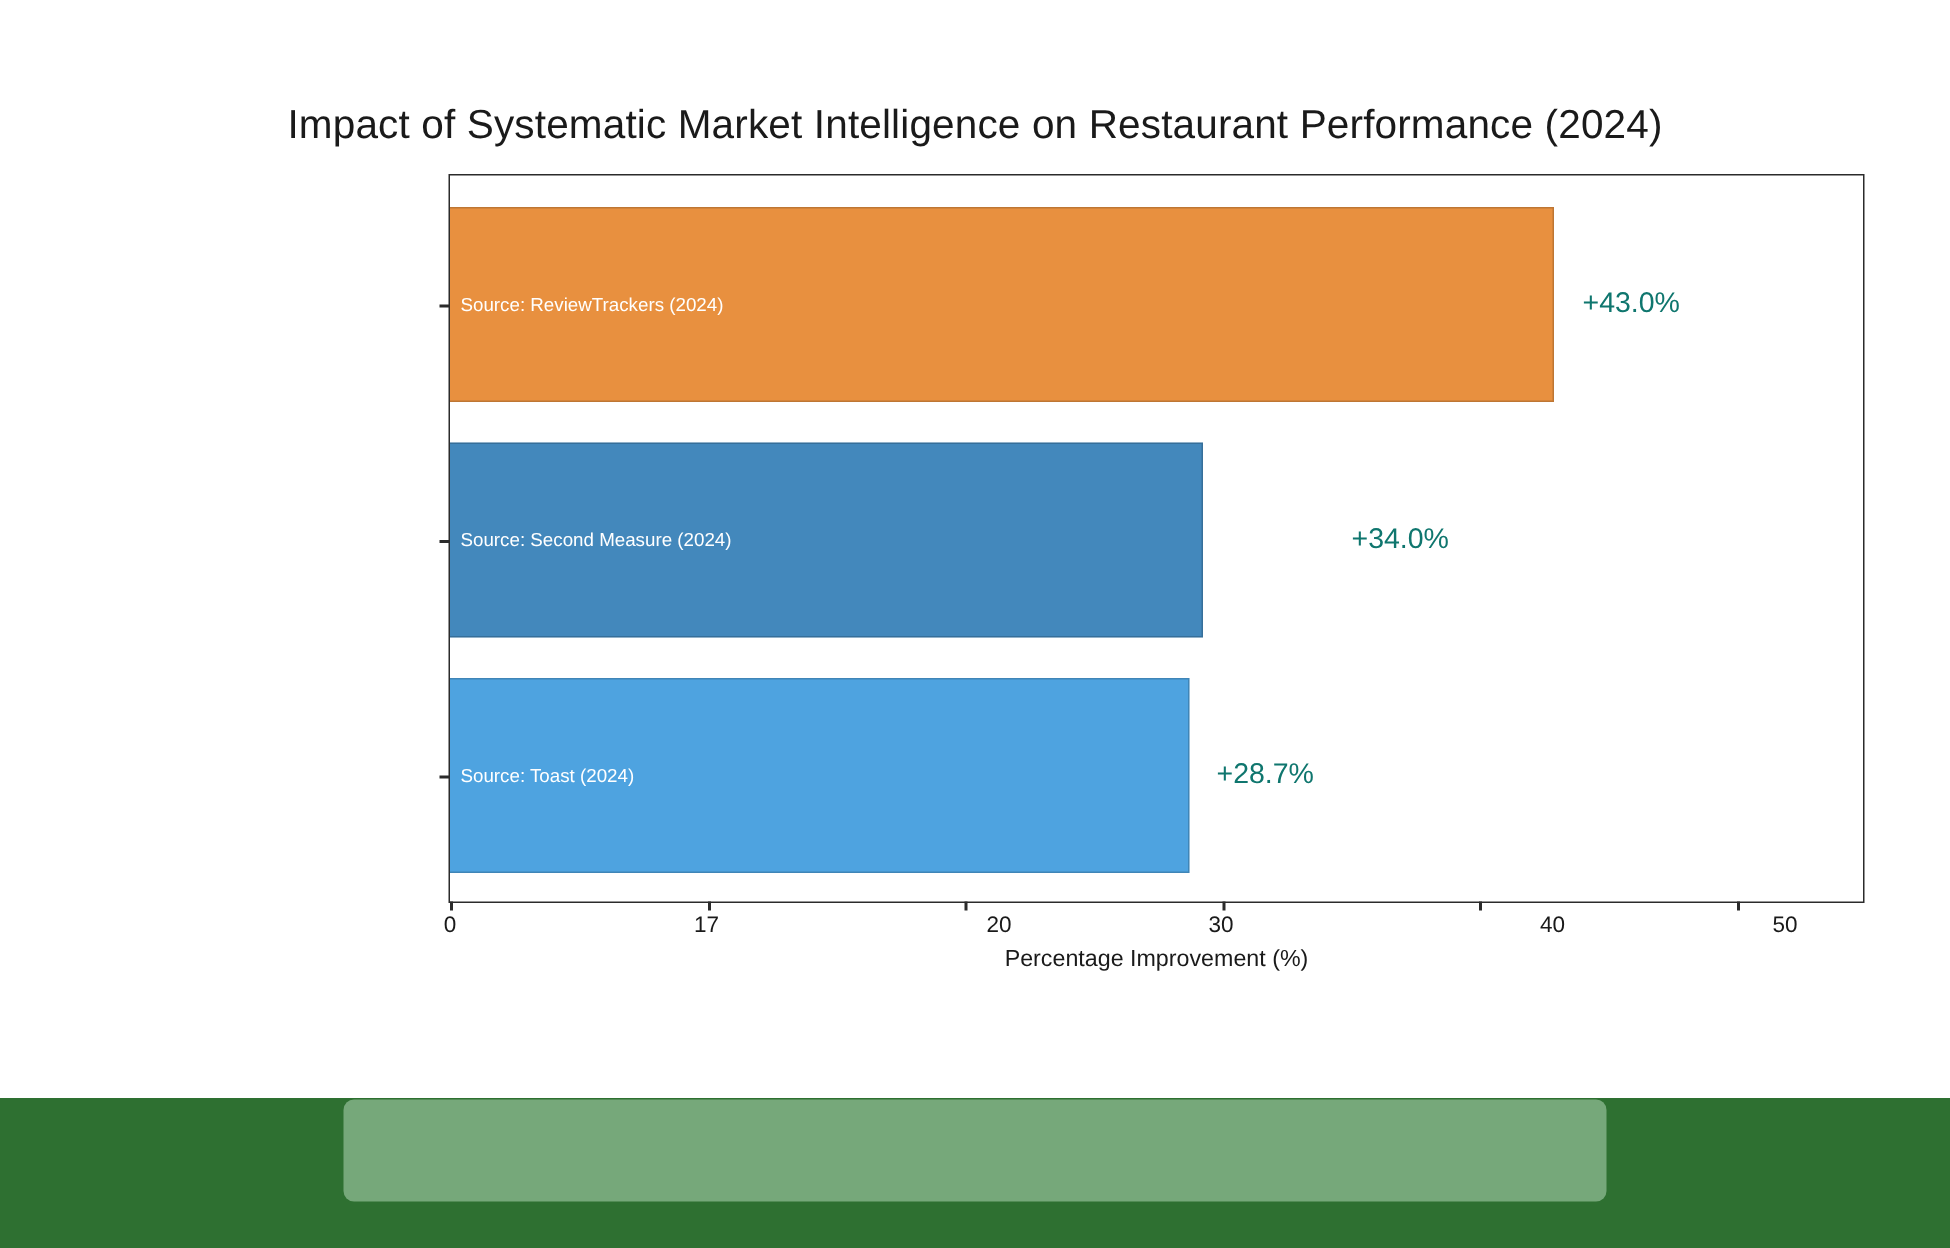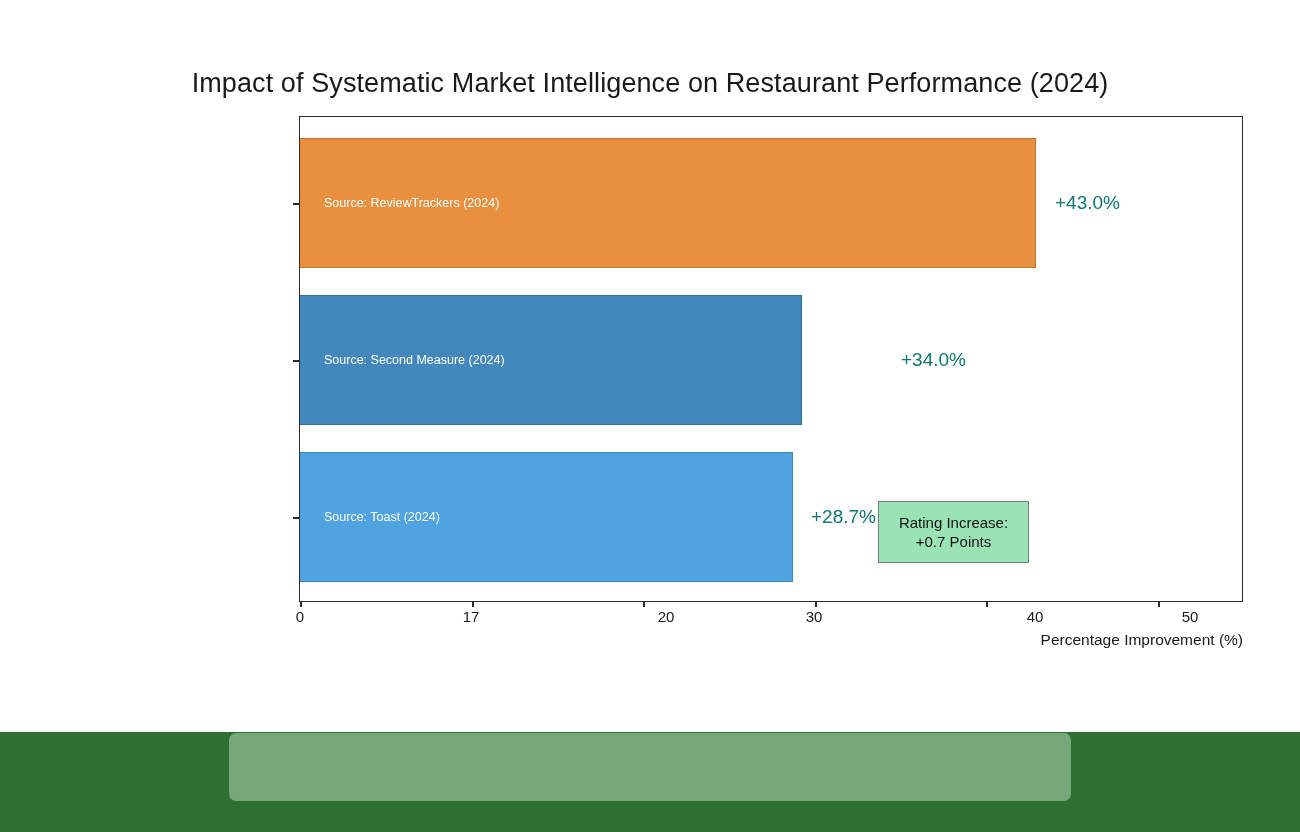--- a/index.html
+++ b/index.html
@@ -54,21 +54,21 @@
     left: 0;
     height: 130px;
     border: 1px solid rgba(0,0,0,0.18);
     border-left: none;
     display: flex;
     align-items: center;
   }
   .bar-source {
     color: #ffffff;
     font-size: 12.5px;
-    padding-left: 24px;
+    padding-left: 7px;
     white-space: nowrap;
     pointer-events: none;
   }
 
   .value-label {
     position: absolute;
     font-size: 19px;
     color: #0f766e;
     white-space: nowrap;
     transform: translateY(-50%);
@@ -95,21 +95,21 @@
     font-size: 15px;
     color: #1a1a1a;
     transform: translateX(-50%);
     white-space: nowrap;
   }
   #xaxis-label {
     position: absolute;
     left: 299px;
     top: 631px;
     width: 944px;
-    text-align: right;
+    text-align: center;
     font-size: 15.5px;
     color: #1a1a1a;
     white-space: nowrap;
   }
 
   
   #annotation-box {
     position: absolute;
     left: 878px;
     top: 501px;
@@ -189,23 +189,19 @@
 
     <div class="xtick-label" style="left:300px;">0</div>
     <div class="xtick-label" style="left:471px;">17</div>
     <div class="xtick-label" style="left:666px;">20</div>
     <div class="xtick-label" style="left:814px;">30</div>
     <div class="xtick-label" style="left:1035px;">40</div>
     <div class="xtick-label" style="left:1157px;margin-left:33px;">50</div>
 
     <div id="xaxis-label">Percentage Improvement (%)</div>
 
-    <div id="annotation-box">
-      <span class="annotation-line">Rating Increase:</span>
-      <span class="annotation-line">+0.7 Points</span>
-    </div>
 
   </div>
 
   <div id="bottom-band"></div>
   <div id="bottom-panel"></div>
 
 </div>
 
 </body></html>

